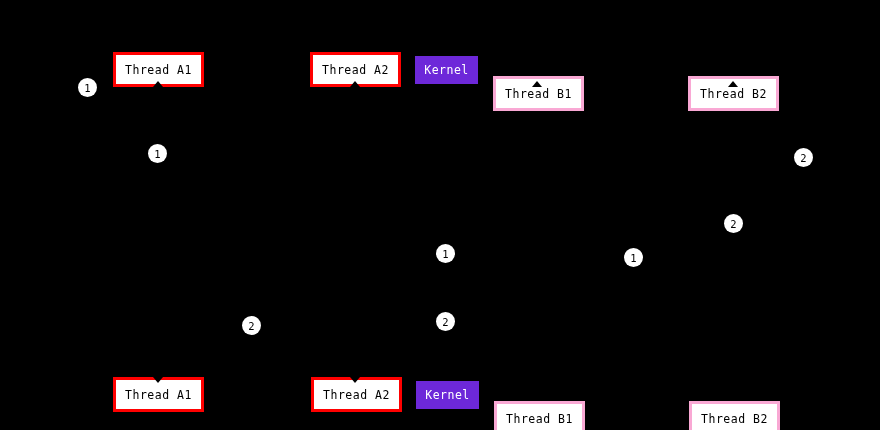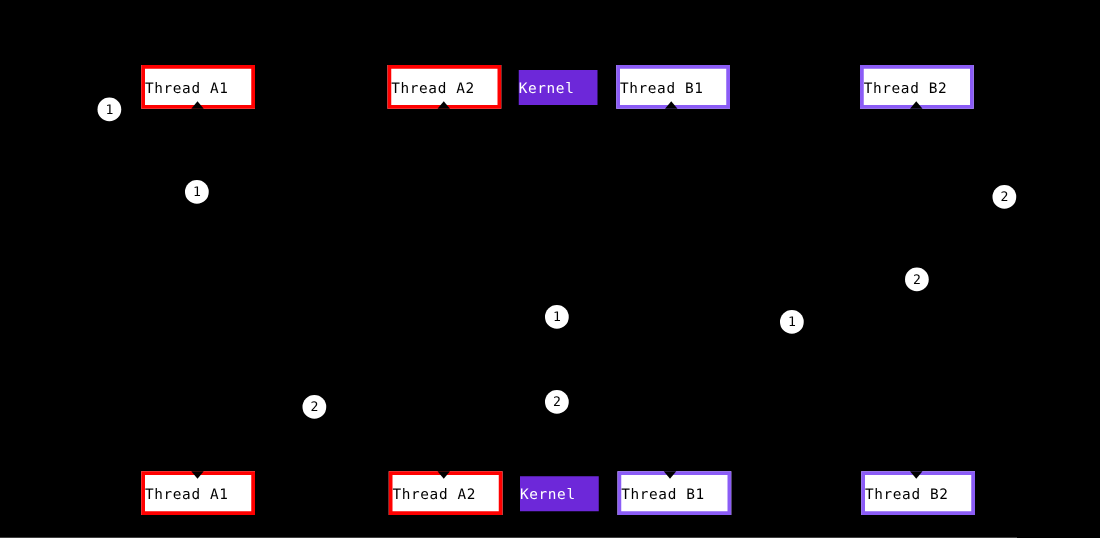--- a/index.html
+++ b/index.html
@@ -9,27 +9,27 @@
     background:#000000;
     overflow:hidden;
     font-family:"DejaVu Sans Mono", monospace;
   }
   .node {
     position:absolute;
     box-sizing:border-box;
     width:91px; height:35px;
     background:#ffffff;
     color:#000000;
-    display:flex; align-items:center; 
+    display:flex; align-items:center; justify-content:center;
     font-size:11.5px;
     letter-spacing:0.5px;
     white-space:nowrap;
   }
   .node.red  { border:3px solid #ff0000; }
-  .node.blue { border:3px solid #8b5cf6; }
+  .node.blue { border:3px solid #f9a8d4;margin-top:24px; }
   .node.kernel {
     width:63px; height:28px;
     background:#6d28d9;
     border:none;
     color:#ffffff;
   }
   .marker {
     position:absolute;
     width:19px; height:19px;
     border-radius:50%;

